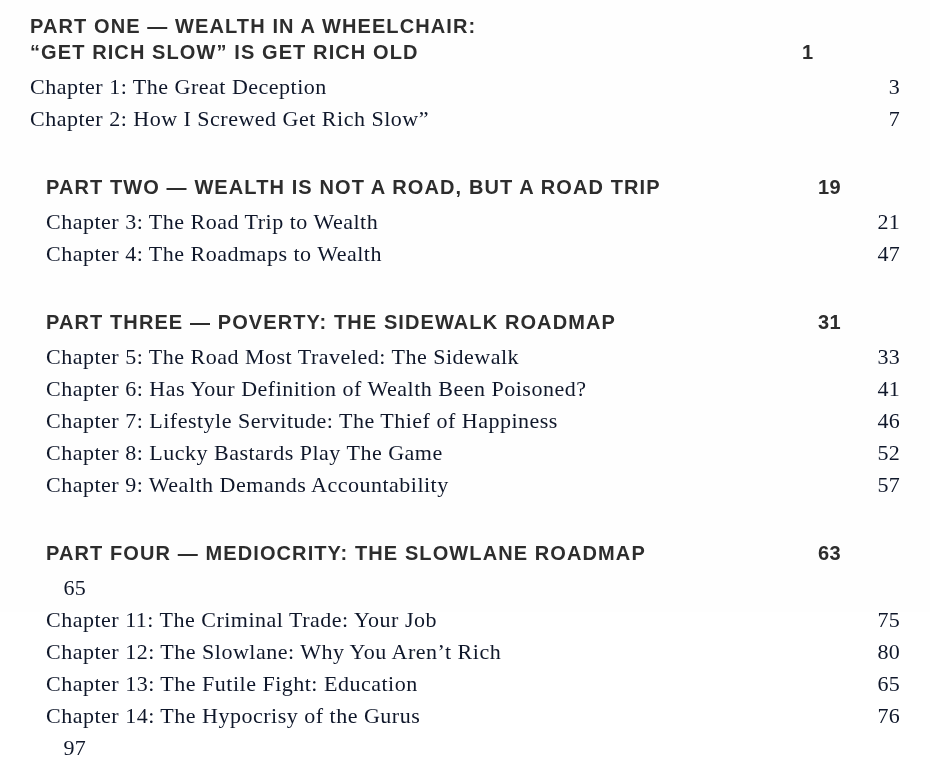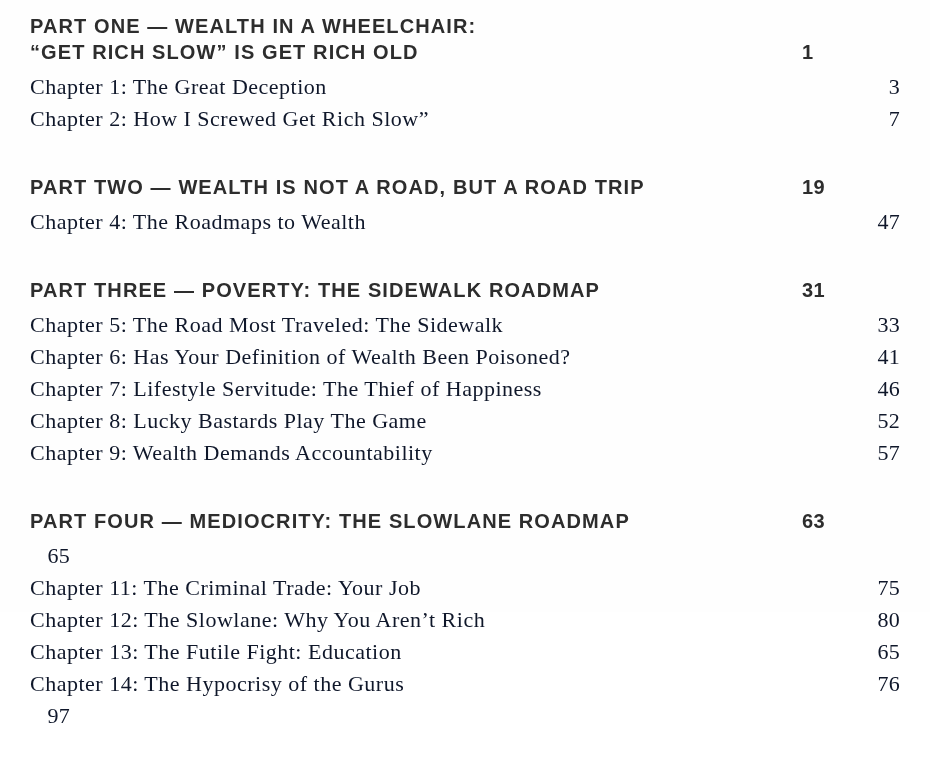--- a/index.html
+++ b/index.html
@@ -15,21 +15,21 @@
   }
   .page {
     position: relative;
     width: 930px;
     height: 612px;
     background: #fefefe;
     box-sizing: border-box;
     padding: 13px 30px 0 30px;
   }
   .section { margin: 0; }
-  .section + .section { margin-top: 39px; }
+  .section + .section { margin-top: 39px; margin-left: 16px; }
 
   .part-header {
     position: relative;
     font-family: "Liberation Sans", sans-serif;
     font-weight: 700;
     font-size: 20px;
     line-height: 26px;
     letter-spacing: 1.1px;
     color: #2d2d2d;
     margin-bottom: 6px;
@@ -87,20 +87,24 @@
   </section>
 
   <section class="section">
     <div class="part-header">
       <div class="part-title">
             <div class="part-title-line">PART TWO — WEALTH IS NOT A ROAD, BUT A ROAD TRIP</div>
           </div>
       <div class="part-num">19</div>
     </div>
     <div class="chapters">
+  <div class="chapter-row">
+    <span class="chapter-label">Chapter 3: The Road Trip to Wealth</span>
+    <span class="chapter-page">21</span>
+  </div>
 
   <div class="chapter-row">
     <span class="chapter-label">Chapter 4: The Roadmaps to Wealth</span>
     <span class="chapter-page">47</span>
   </div>
 </div>
   </section>
 
   <section class="section">
     <div class="part-header">

